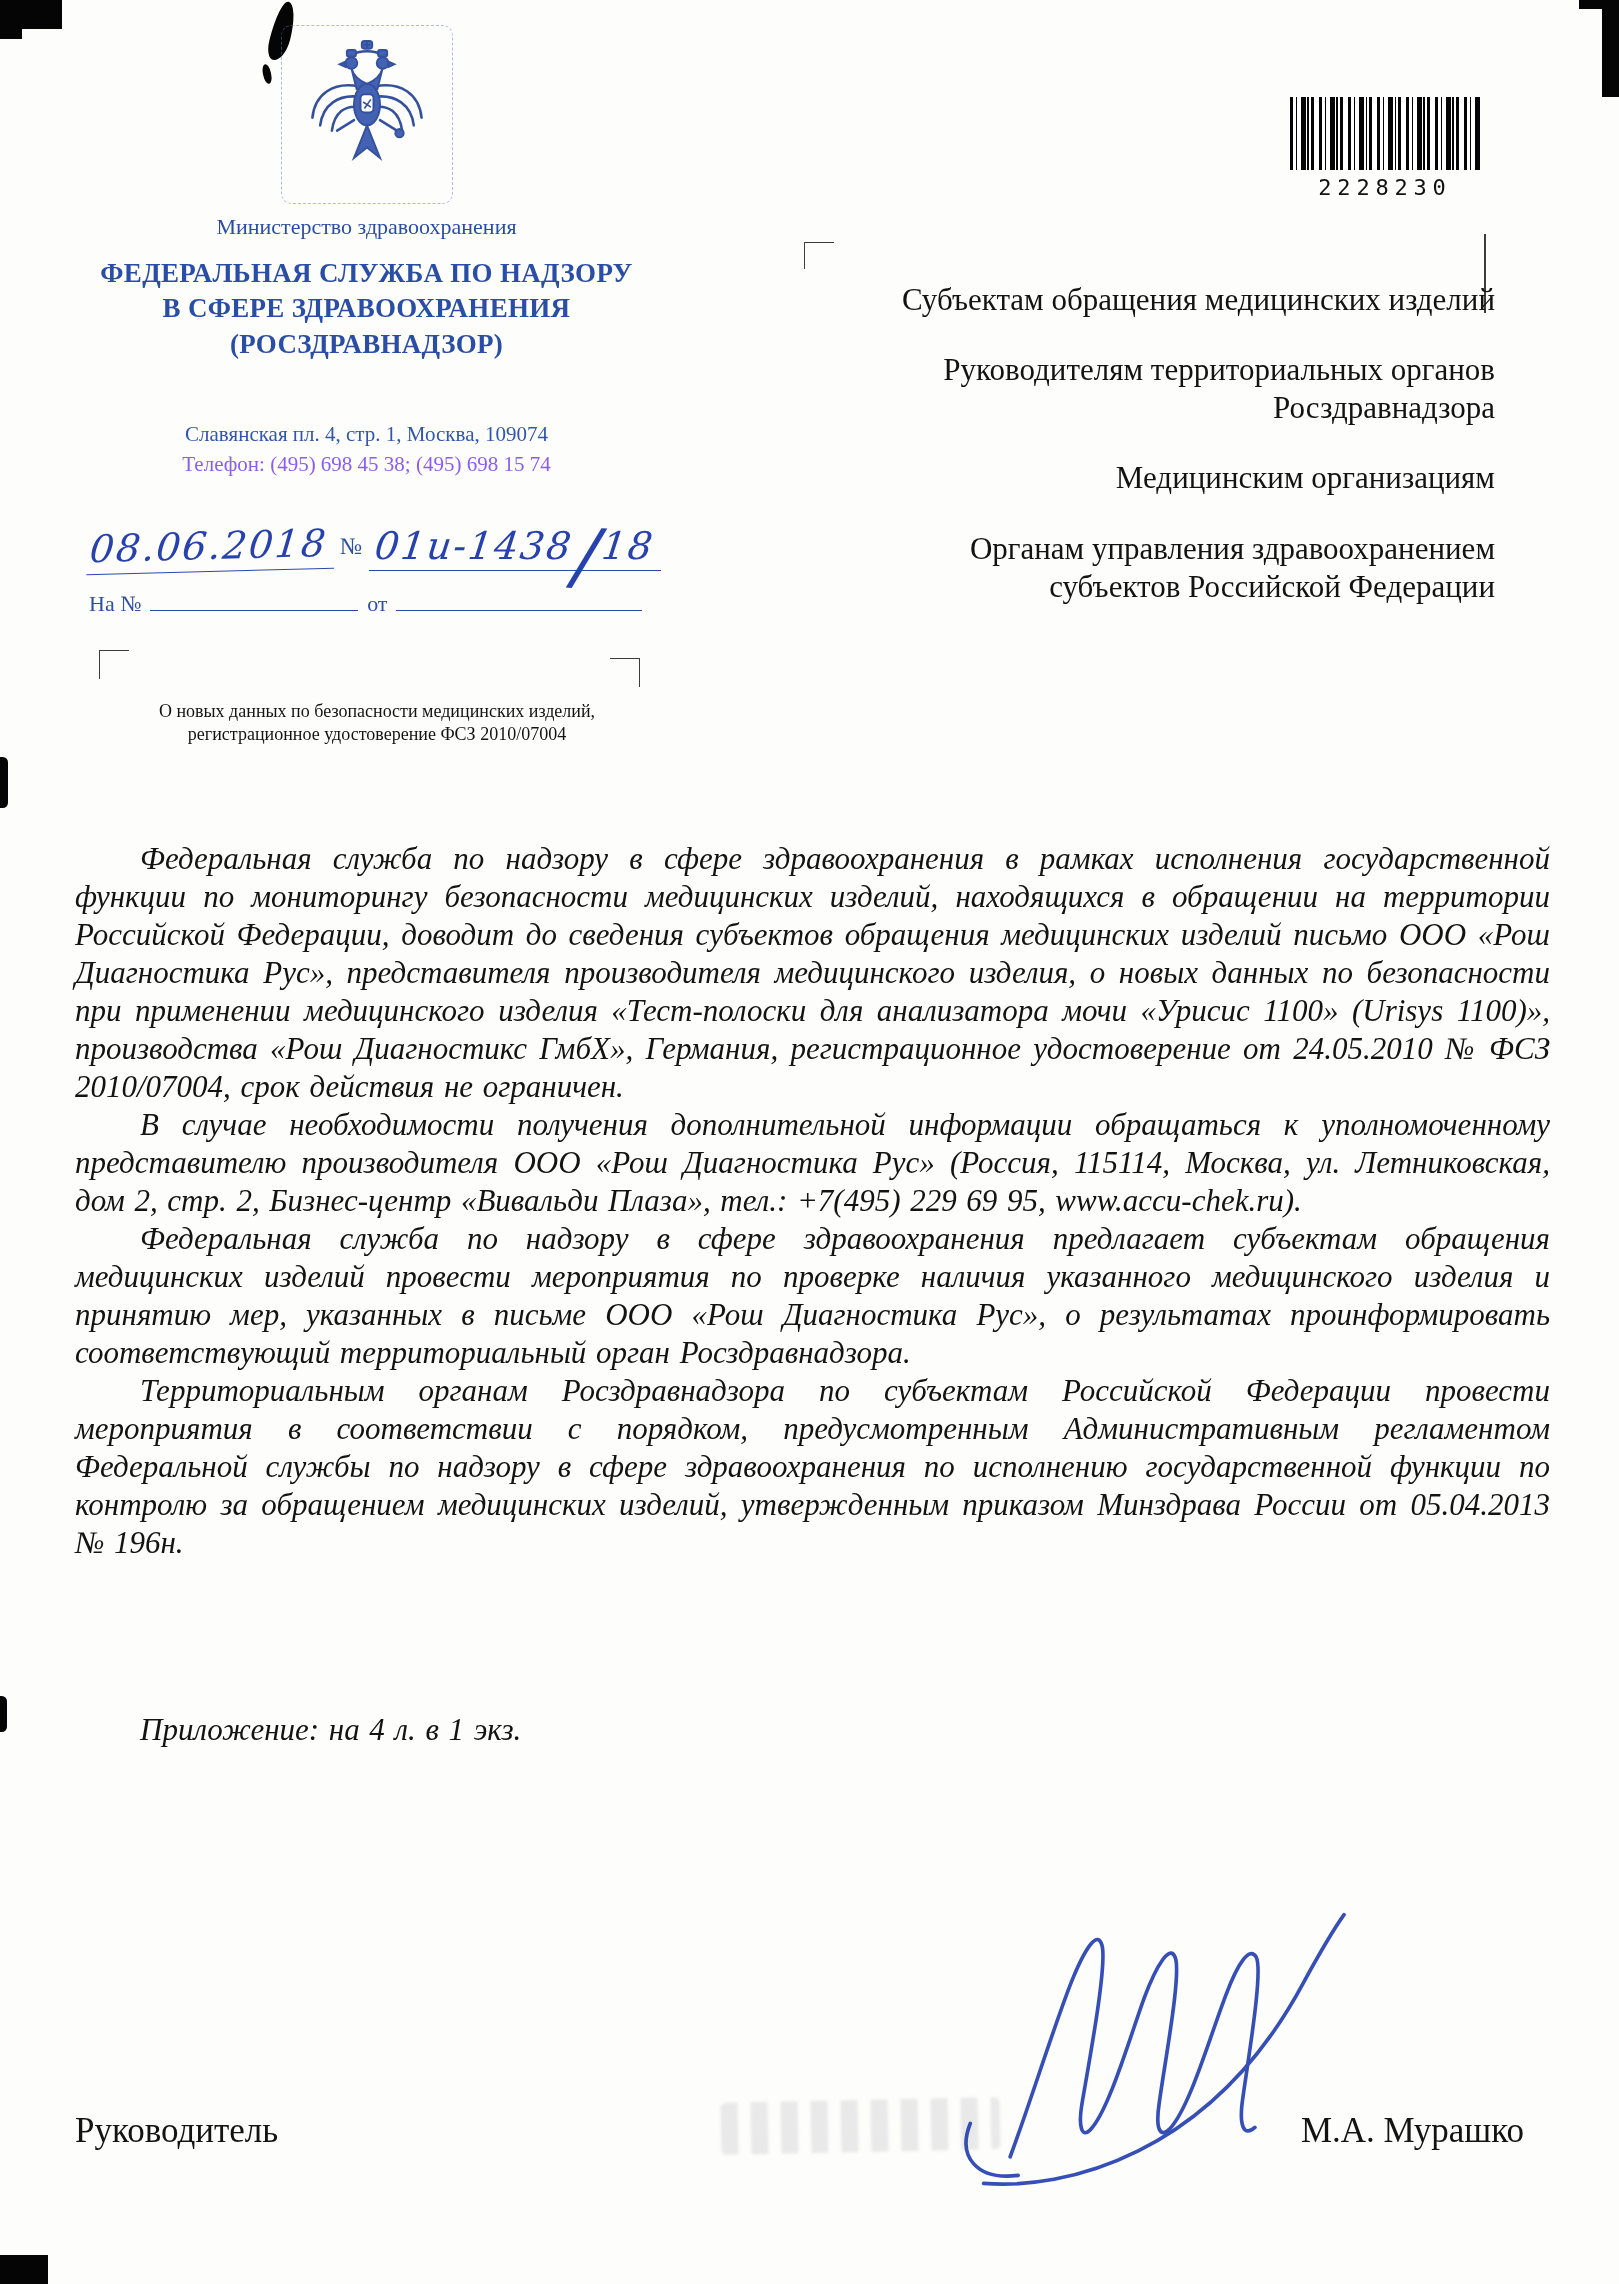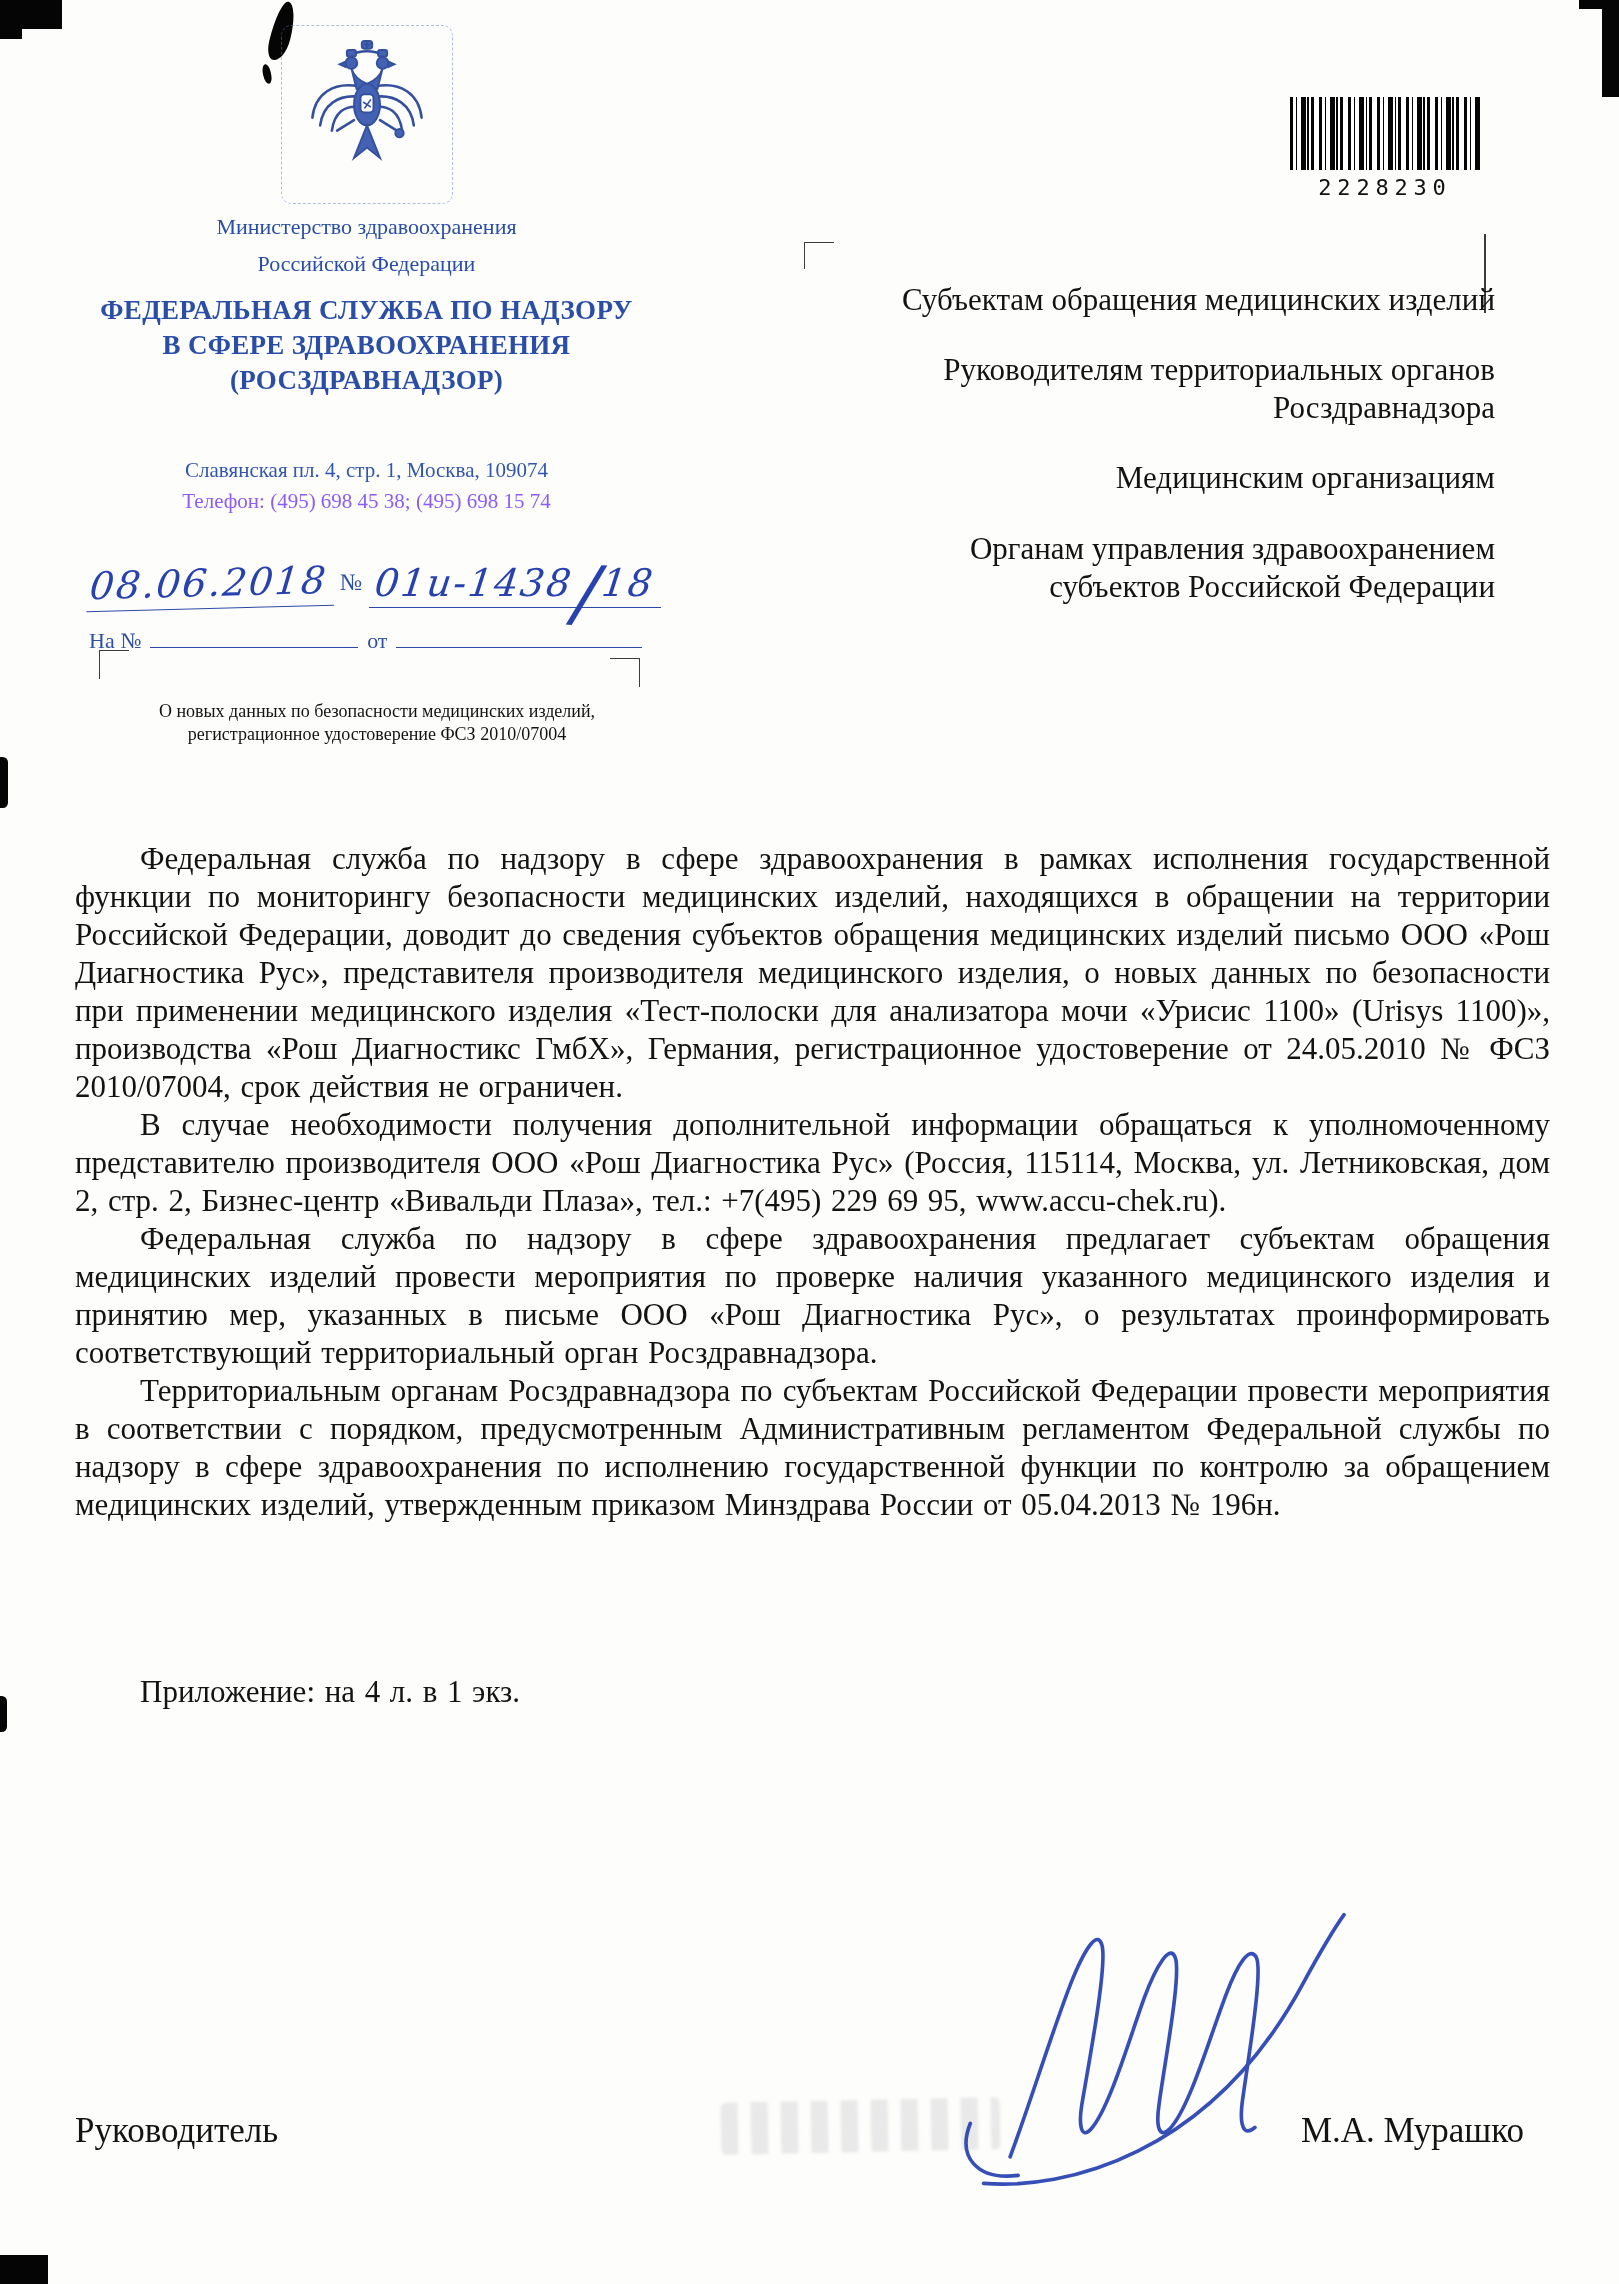--- a/index.html
+++ b/index.html
@@ -72,21 +72,21 @@
   
   .recipients { position:absolute; left:858px; top:281px; width:637px; text-align:right; }
   .recipient { font-size:31px; line-height:1.22; margin-bottom:32.5px; color:#131313; }
 
   
   .subject { position:absolute; left:104px; top:700px; width:546px;
     text-align:center; font-size:18px; line-height:1.25; color:#131313; }
 
   
   .letter-body { position:absolute; left:75px; top:840px; width:1475px;
-    font-size:31px; line-height:38px; text-align:justify; color:#131313; }
+    font-size:31px; line-height:38px; text-align:justify; color:#131313;font-style:italic; }
   .letter-body p { text-indent:65px; word-spacing:1.9px; }
   .attachment { margin-top:149px; text-indent:65px; }
 
   
   .sign-row { position:absolute; left:75px; top:2111px; width:1475px;
     display:flex; justify-content:space-between; font-size:35px; color:#131313; padding-right:26px; }
   .signature-svg { position:absolute; left:929px; top:1904px; width:455px; height:286px; }
   .stamp-ghost { position:absolute; left:721px; top:2100px; width:279px; height:52px;
     background:repeating-linear-gradient(90deg, rgba(120,120,135,.28) 0 17px, transparent 17px 30px);
     filter:blur(1.6px); opacity:.55; transform:rotate(-1.2deg); border-radius:5.2px; }
@@ -137,21 +137,20 @@
           <ellipse cx="50" cy="52" rx="10" ry="16"></ellipse>
           <path d="M50,68 L40,93 L50,85 L60,93 Z"></path>
           <circle cx="75" cy="74" r="3.2"></circle>
         </g>
         <rect x="45" y="44" width="10" height="14" rx="3" fill="#ffffff" stroke="#35519e" stroke-width="1.5"></rect>
         <path d="M47,50 L53,54 M53,48 L48,55" stroke="#35519e" stroke-width="1.2" fill="none"></path>
         <path d="M50,9 L50,3 M47.5,6 L52.5,6" stroke="#35519e" stroke-width="1.5"></path>
       </svg>
     </div>
     <div class="ministry">Министерство здравоохранения</div>
-    <div class="ministry">Российской Федерации</div>
     <div class="service">
       <div>ФЕДЕРАЛЬНАЯ СЛУЖБА ПО НАДЗОРУ</div>
       <div>В СФЕРЕ ЗДРАВООХРАНЕНИЯ</div>
       <div>(РОСЗДРАВНАДЗОР)</div>
     </div>
     <div class="addr">Славянская пл. 4, стр. 1, Москва, 109074</div>
     <div class="phone">Телефон: (495) 698 45 38; (495) 698 15 74</div>
 
     <div class="out-ref">
       <span class="hw hw-date">08.06.2018</span><span class="no-label">№</span><span class="uline-group"><span class="hw">01и-1438</span><span class="hw hw-slash">/</span><span class="hw">18</span></span>

